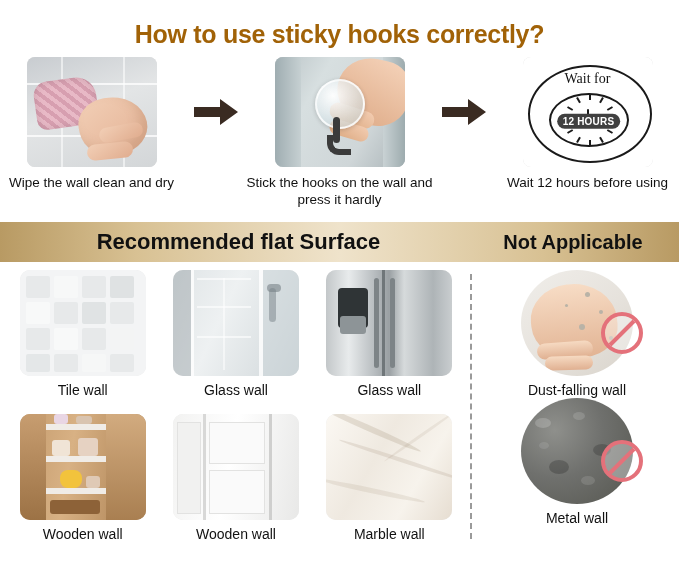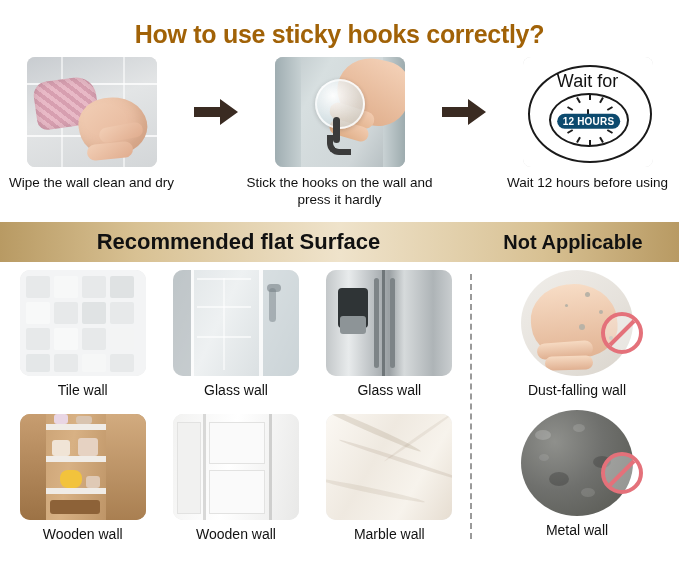--- a/index.html
+++ b/index.html
@@ -152,41 +152,42 @@
   .s3-bg { position:absolute; inset:0; background:#ffffff; }
   .s3-oval {
     position: absolute; left: 5px; top: 8px;
     width: 120px; height: 94px;
     border: 2px solid #1a1a1a;
     border-radius: 50%;
   }
   .s3-wait {
     position: absolute; top: 14px; left: 0; right: 0;
     text-align: center;
-    font-size: 18px;
+    font-size: 14px;
     color: #111;
+    font-family: Liberation Serif, serif;
   }
   .s3-clock {
     position: absolute; left: 26px; top: 36px;
     width: 80px; height: 54px;
   }
   .s3-clock-ring {
     position: absolute; inset: 0;
     border: 2px solid #1a1a1a;
     border-radius: 50%;
   }
   .s3-tick {
     position: absolute; width: 2px; height: 6px; background: #1a1a1a;
     left: 50%; top: 1px; transform-origin: 50% 26px;
   }
   .s3-badge {
     position: absolute;
     left: 50%; top: 50%;
     transform: translate(-50%,-42%);
-    background: #0c4a6e; color: #fff;
+    background: #404040; color: #fff;
     font-size: 10px; font-weight: bold;
     padding: 2px 6px; border-radius: 9px;
     white-space: nowrap;
     letter-spacing: 0.2px;
   }
   .s3-hand-h, .s3-hand-m {
     position: absolute; background: #1a1a1a; border-radius: 2px;
   }
 
   
@@ -250,21 +251,21 @@
     border-left: 2px dashed #9a9a9a;
     margin: 4px 10px 0 4px;
     height: 265px;
   }
 
   .grid-no {
     width: 190px;
     display: flex;
     flex-direction: column;
     align-items: center;
-    row-gap: 12px;
+    row-gap: 0;
   }
   .circle-img {
     width: 112px;
     height: 106px;
     border-radius: 50%;
     overflow: hidden;
     position: relative;
   }
   .ban-icon {
     position: absolute;

